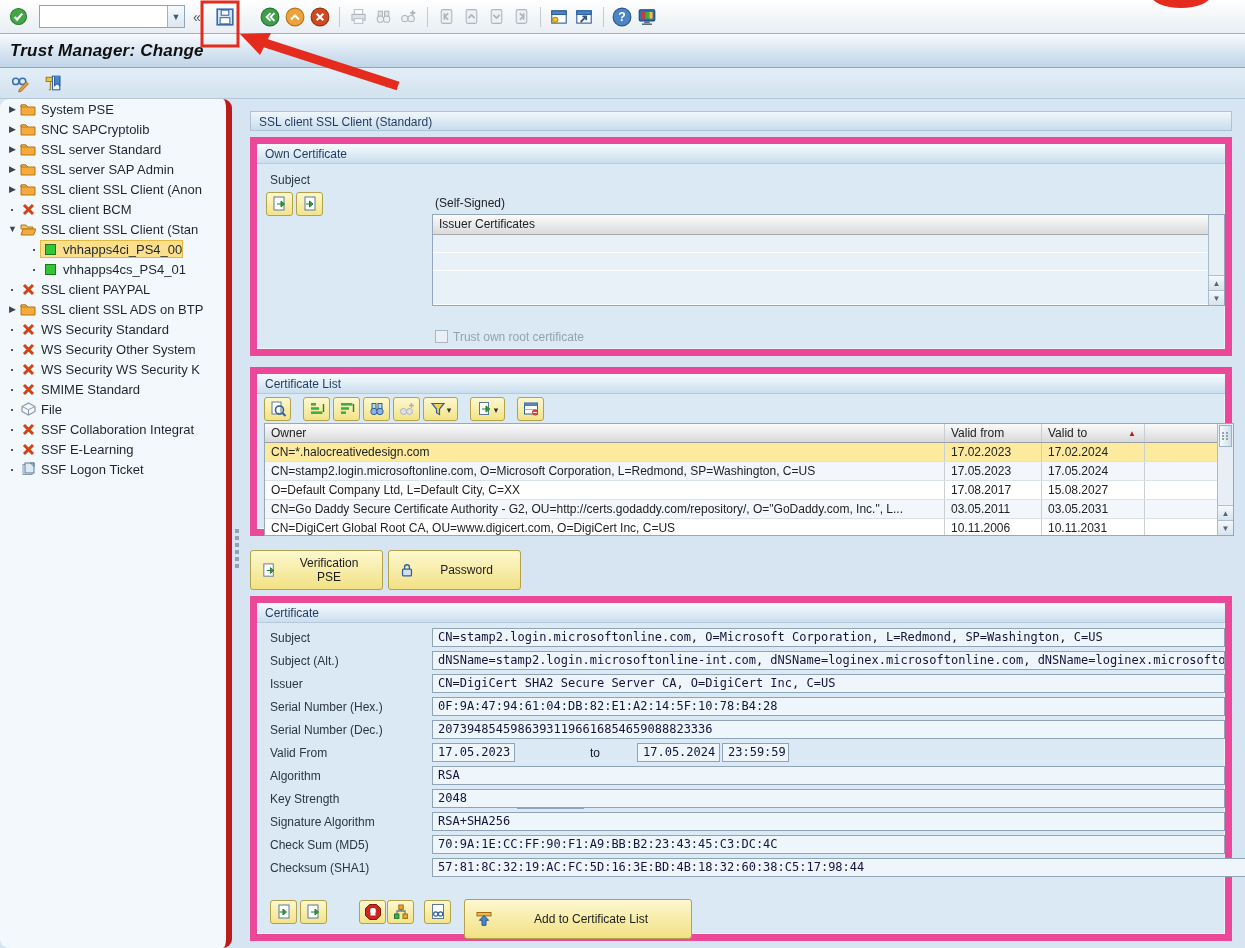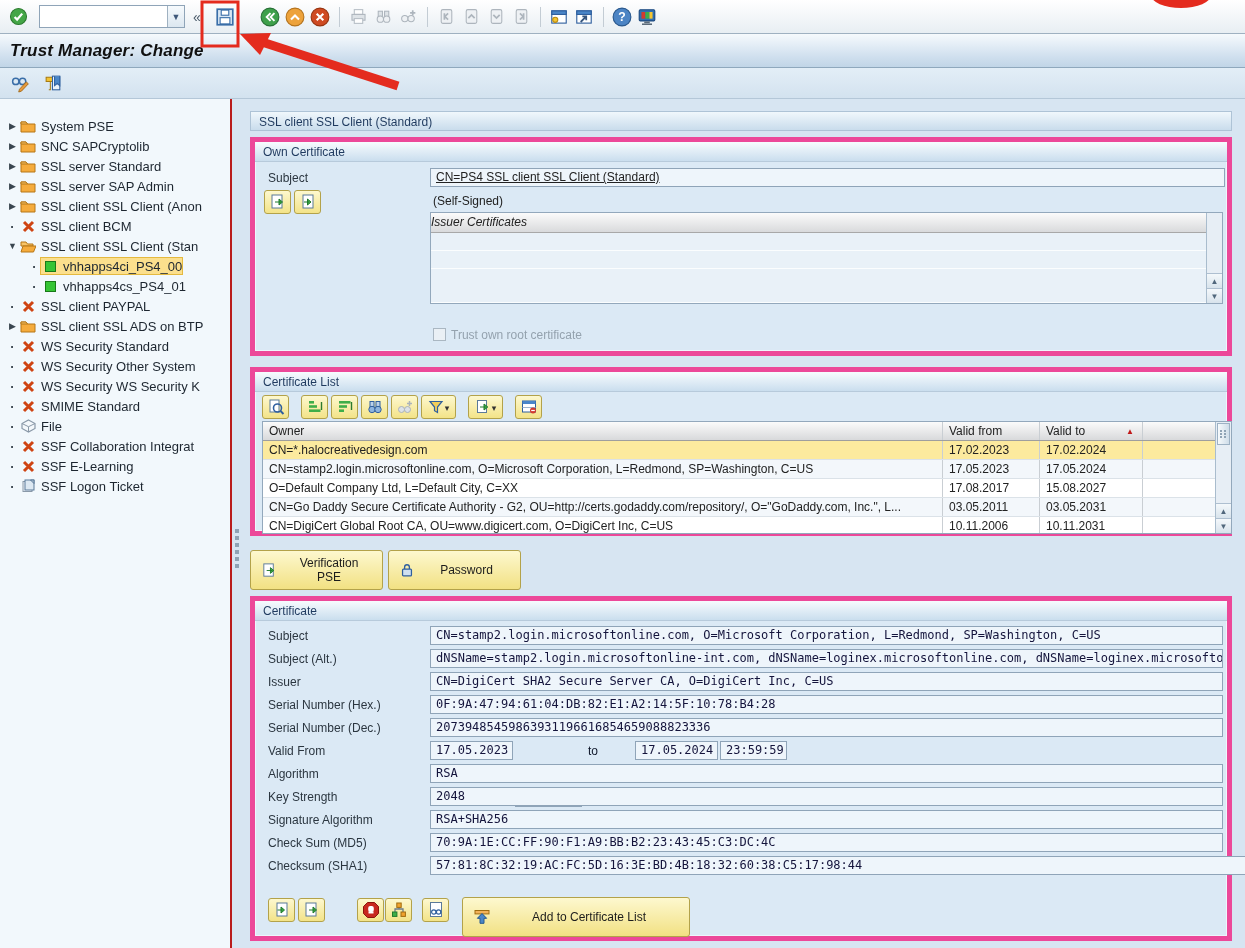--- a/index.html
+++ b/index.html
@@ -20,58 +20,58 @@
 
   
   .titlebar{height:34px;background:linear-gradient(#f6fafd,#cfdfee 70%,#c1d5e7);border-bottom:1px solid #8fa8bd;display:flex;align-items:center;padding-left:10px;}
   .titlebar .t{font-size:17px;font-weight:bold;font-style:italic;color:#101010;letter-spacing:.2px;}
 
   
   .apptoolbar{height:31px;background:linear-gradient(#e3eef7,#d3e2ef);border-bottom:1px solid #b4c7d8;display:flex;align-items:center;gap:8px;padding:0 8px;}
 
   
   .content{position:absolute;top:99px;left:0;right:0;bottom:0;display:flex;}
-  .tree{width:232px;background:#f2f8fc;border-right:2px solid #b91c1c;overflow:hidden;padding-top:17px;}
+  .tree{width:232px;background:#f2f8fc;border-right:6px solid #b91c1c;overflow:hidden;padding-top:0;border-radius:9px;}
   .tree-item{height:20px;display:flex;align-items:center;white-space:nowrap;cursor:pointer;padding-left:6px;font-size:13px;color:#1d2630;}
   .tree-item .exp{width:13px;flex:0 0 auto;font-size:9px;color:#3c4document a;color:#3a464f;text-align:center;}
   .exp.closed::before{content:"▶";}
   .exp.open::before{content:"▼";}
   .exp.leaf::before{content:"·";font-size:13px;font-weight:bold;}
   .tree-item .ticon{width:18px;height:16px;flex:0 0 auto;display:flex;align-items:center;justify-content:center;margin-right:4px;}
   .tree-item .tlabel{overflow:hidden;}
   .tree-item.child{padding-left:28px;}
   .tree-item .selwrap{display:flex;align-items:center;background:#fbdf8d;outline:1px solid #e4b93f;}
   .greensq{width:11px;height:11px;background:#35c435;border:1px solid #187a18;}
 
   .splitter{width:11px;background:#d7e5f2;position:relative;}
   .splitter .grip{position:absolute;top:430px;left:3px;display:flex;flex-direction:column;gap:3px;}
   .splitter .grip i{width:4px;height:4px;background:#8fa3b5;display:block;}
 
   .main{flex:1;position:relative;background:#d7e5f2;overflow:hidden;}
 
   .panel-title{position:absolute;left:7px;top:12px;width:982px;height:20px;background:linear-gradient(#f0f7fc,#c9dcec);border:1px solid #aec3d6;color:#1f3a5f;padding:3px 8px;font-size:12px;}
 
-  .groupbox{position:absolute;background:#dbe9f5;border:5px solid #ec4899;box-shadow:inset 0 0 0 1px #eef6fc;}
+  .groupbox{position:absolute;background:#dbe9f5;border:7px solid #ec4899;box-shadow:inset 0 0 0 1px #eef6fc;}
   .ghead{height:20px;background:linear-gradient(#f7fbfe,#cadeee);border-bottom:1px solid #b7cadb;color:#1f3a5f;padding:3px 8px;font-size:12px;}
 
   .lbl{position:absolute;color:#2b3640;font-size:12px;}
   .field{position:absolute;height:19px;background:#eef5fb;border:1px solid #8fa4b8;padding:1px 5px;font-size:12px;color:#222;white-space:nowrap;overflow:hidden;}
   .mono{font-family:"DejaVu Sans Mono",monospace;font-size:12px;color:#14143c;}
   .linkish{text-decoration:underline;}
 
   .icon-btn{width:27px;height:24px;background:linear-gradient(#fdf8cf,#f3e388);border:1px solid #b3a24a;border-radius:3px;display:inline-flex;align-items:center;justify-content:center;cursor:pointer;flex:0 0 auto;}
   .icon-btn.wcaret{width:35px;gap:1px;}
   .icon-btn .caret::before{content:"▾";font-size:9px;color:#333;}
   .ybtn{position:absolute;height:40px;background:linear-gradient(#fdf8cf,#f2e183);border:1px solid #b3a24a;border-radius:3px;display:flex;align-items:center;gap:8px;padding:16px 10px;font-size:12px;color:#1c1c1c;cursor:pointer;}
   .ybtn .blabel{flex:1;text-align:center;}
 
   
   .listpanel{position:absolute;background:#fff;border:1px solid #93a8bc;display:flex;}
   .list-body{flex:1;display:flex;flex-direction:column;overflow:hidden;}
-  .list-hrow{height:20px;background:linear-gradient(#fbfbfb,#d9dadc);border-bottom:1px solid #a8a8a8;padding:2px 0;font-size:12px;color:#222;font-style:italic;}
+  .list-hrow{height:20px;background:linear-gradient(#fbfbfb,#d9dadc);border-bottom:1px solid #a8a8a8;padding:2px 6px;font-size:12px;color:#222;}
   .list-row{height:18px;background:#e9f1f8;border-bottom:1px solid #fbfdfe;}
   .sbar{width:16px;border-left:1px solid #a9bccd;background:#e7eef5;display:flex;flex-direction:column;}
   .sbar .sp{flex:1;}
   .sb-btn{height:15px;background:linear-gradient(#f4f8fb,#d8e3ec);border-top:1px solid #aebfd0;display:flex;align-items:center;justify-content:center;font-size:8px;color:#51677c;cursor:pointer;}
   .sb-btn.up::before{content:"▲";}
   .sb-btn.down::before{content:"▼";}
   .sb-thumb{height:22px;margin:1px;background:linear-gradient(90deg,#f7fafc,#cfdde9);border:1px solid #9db1c4;display:flex;align-items:center;justify-content:center;}
   .sb-thumb .dots{display:grid;grid-template-columns:repeat(2,3px);gap:1px;}
   .sb-thumb .dots i{width:2px;height:2px;background:#8fa3b5;}
 
@@ -437,21 +437,20 @@
       </span>
   </div>
 
   <div class="main">
 
     <div class="panel-title">SSL client SSL Client (Standard)</div>
 
     <div class="groupbox" style="left:7px;top:38px;width:982px;height:219px;">
       <div class="ghead">Own Certificate</div>
       <span class="lbl" style="left:13px;top:29px;">Subject</span>
-      <span class="field linkish" style="left:175px;top:26px;width:795px;">CN=PS4 SSL client SSL Client (Standard)</span>
       <span class="icon-btn" style="position:absolute;left:9px;top:48px;">
         <svg width="18" height="18" viewBox="0 0 18 18">
             <rect x="3" y="2" width="10" height="13" fill="#fff" stroke="#5b7a99"></rect>
             <path d="M6 9h6M10 6l3.5 3L10 12z" fill="#3fae49" stroke="#1f7a2c"></path>
           </svg>
       </span>
       <span class="icon-btn" style="position:absolute;left:39px;top:48px;">
         <svg width="18" height="18" viewBox="0 0 18 18">
             <rect x="4" y="2" width="10" height="13" fill="#fff" stroke="#5b7a99"></rect>
             <path d="M5 9h5M8.5 6l3.5 3-3.5 3z" fill="#3fae49" stroke="#1f7a2c"></path>

